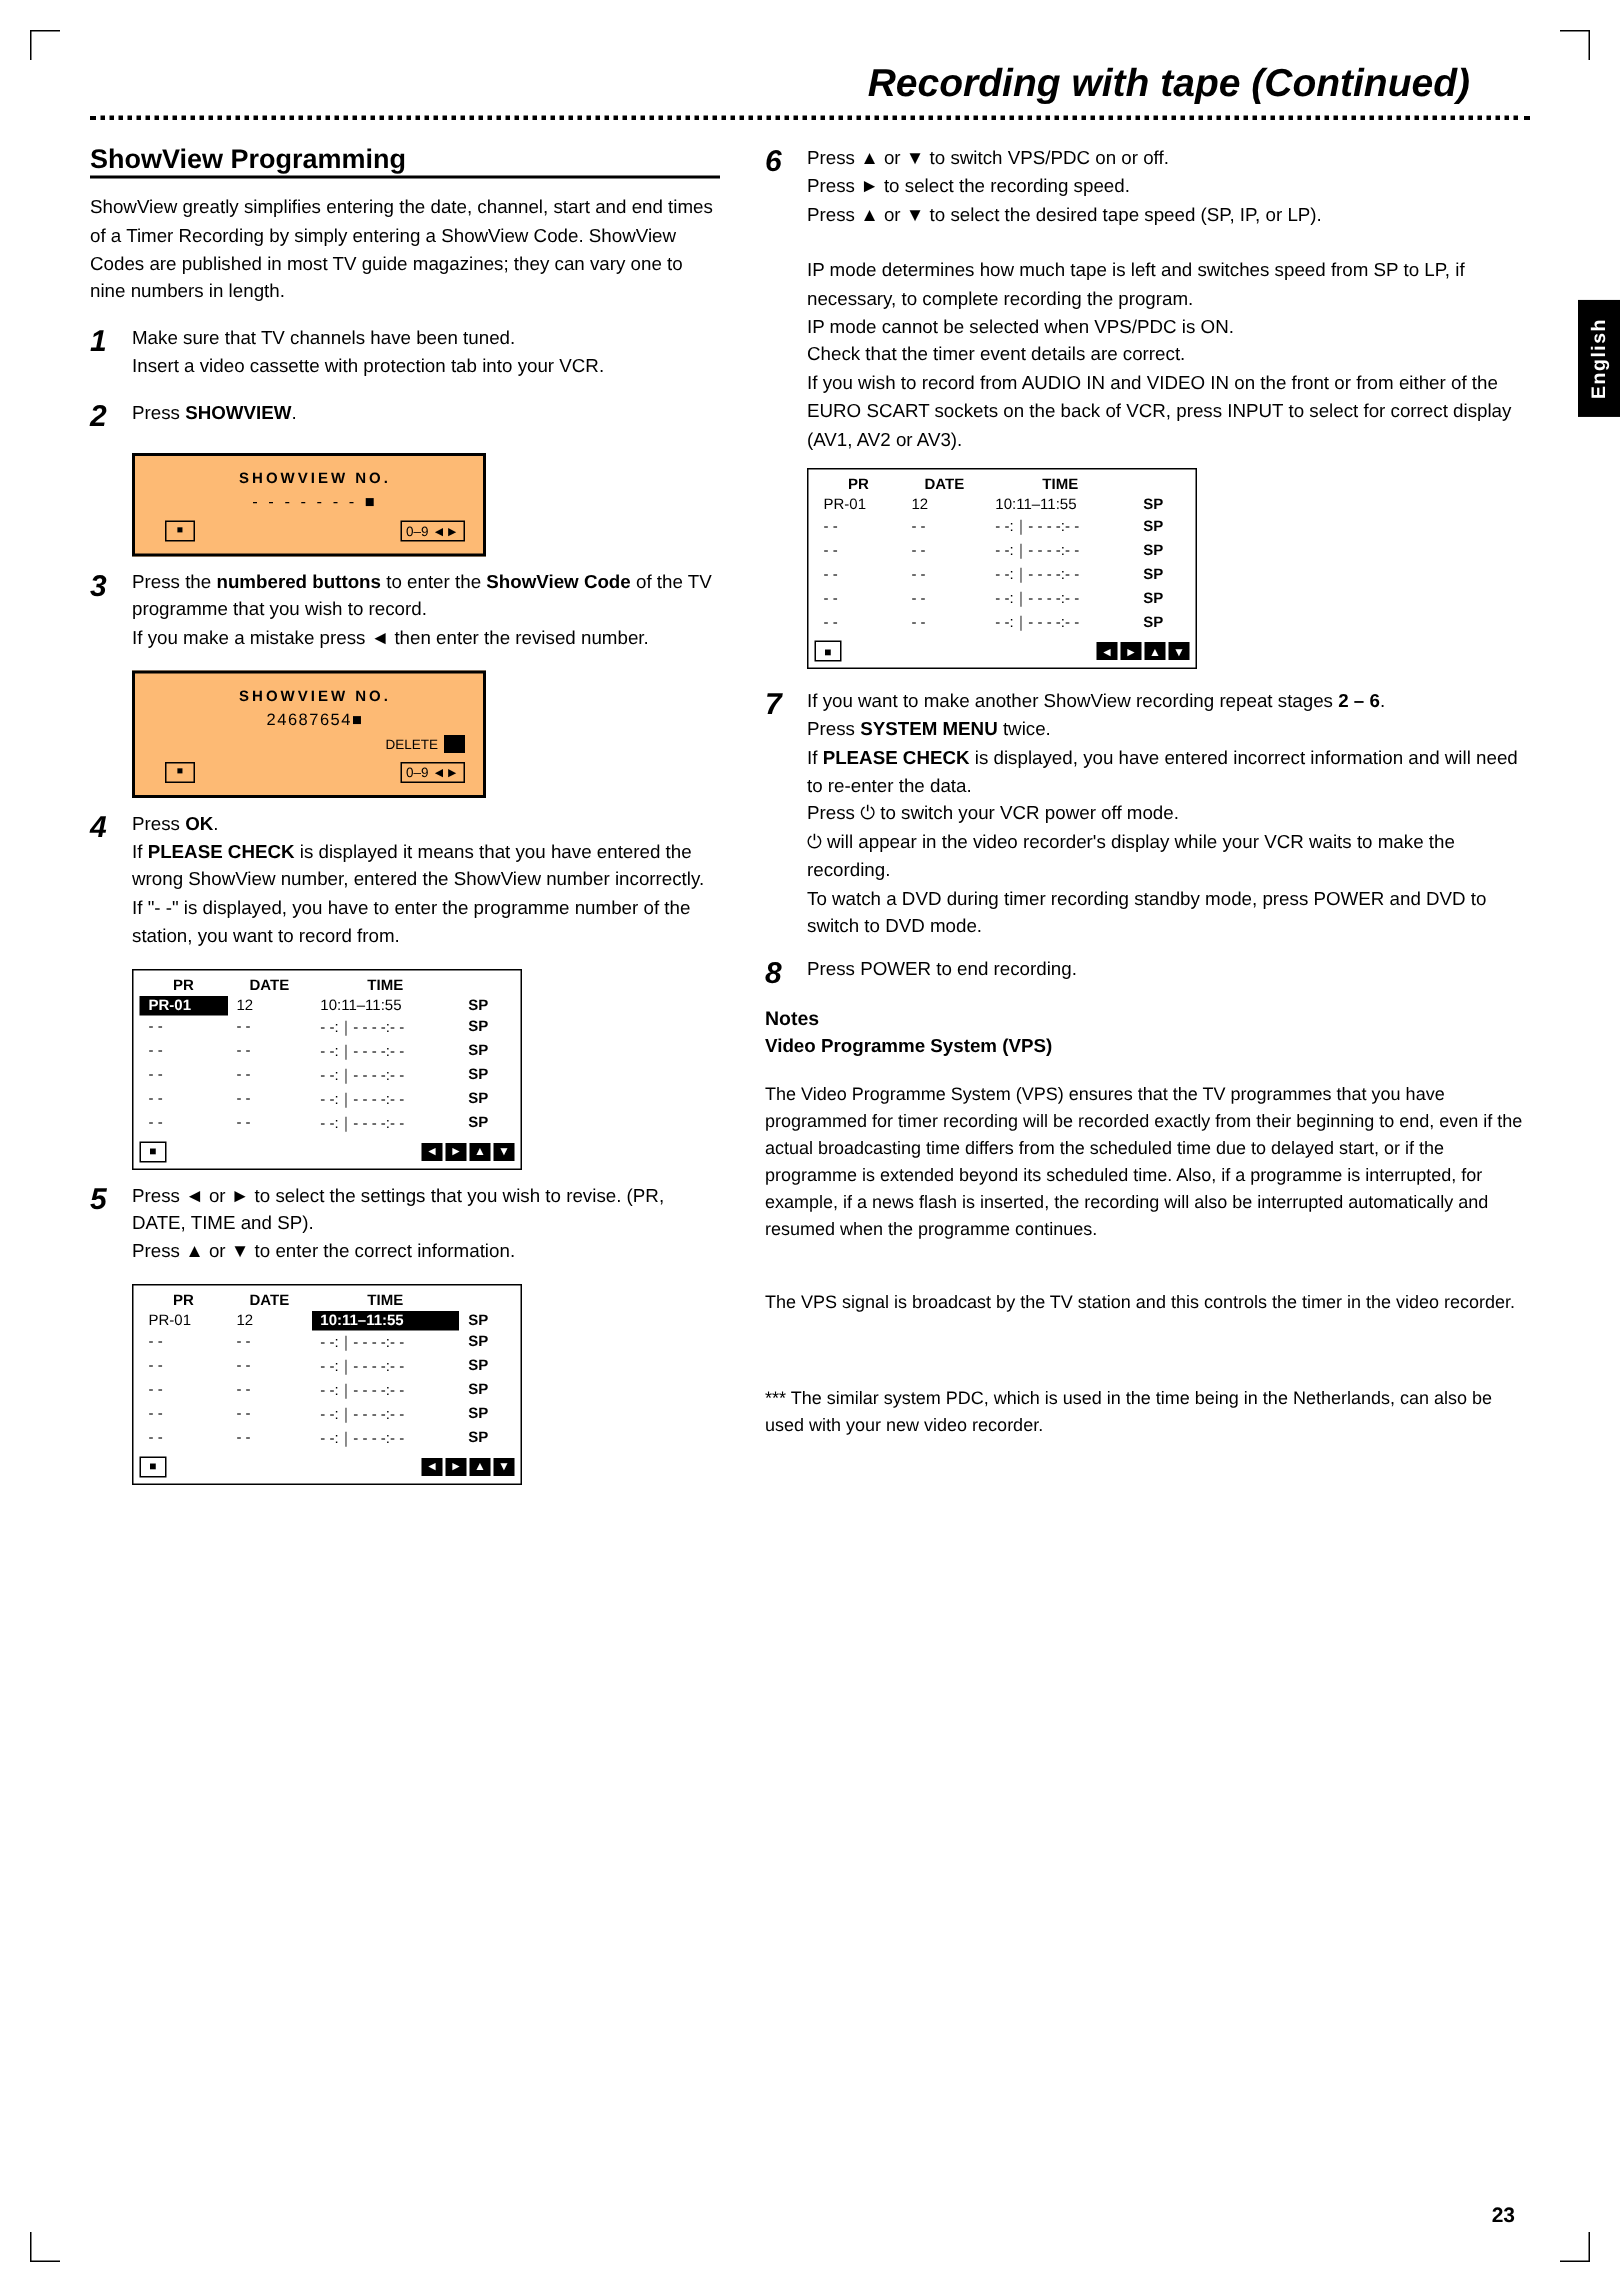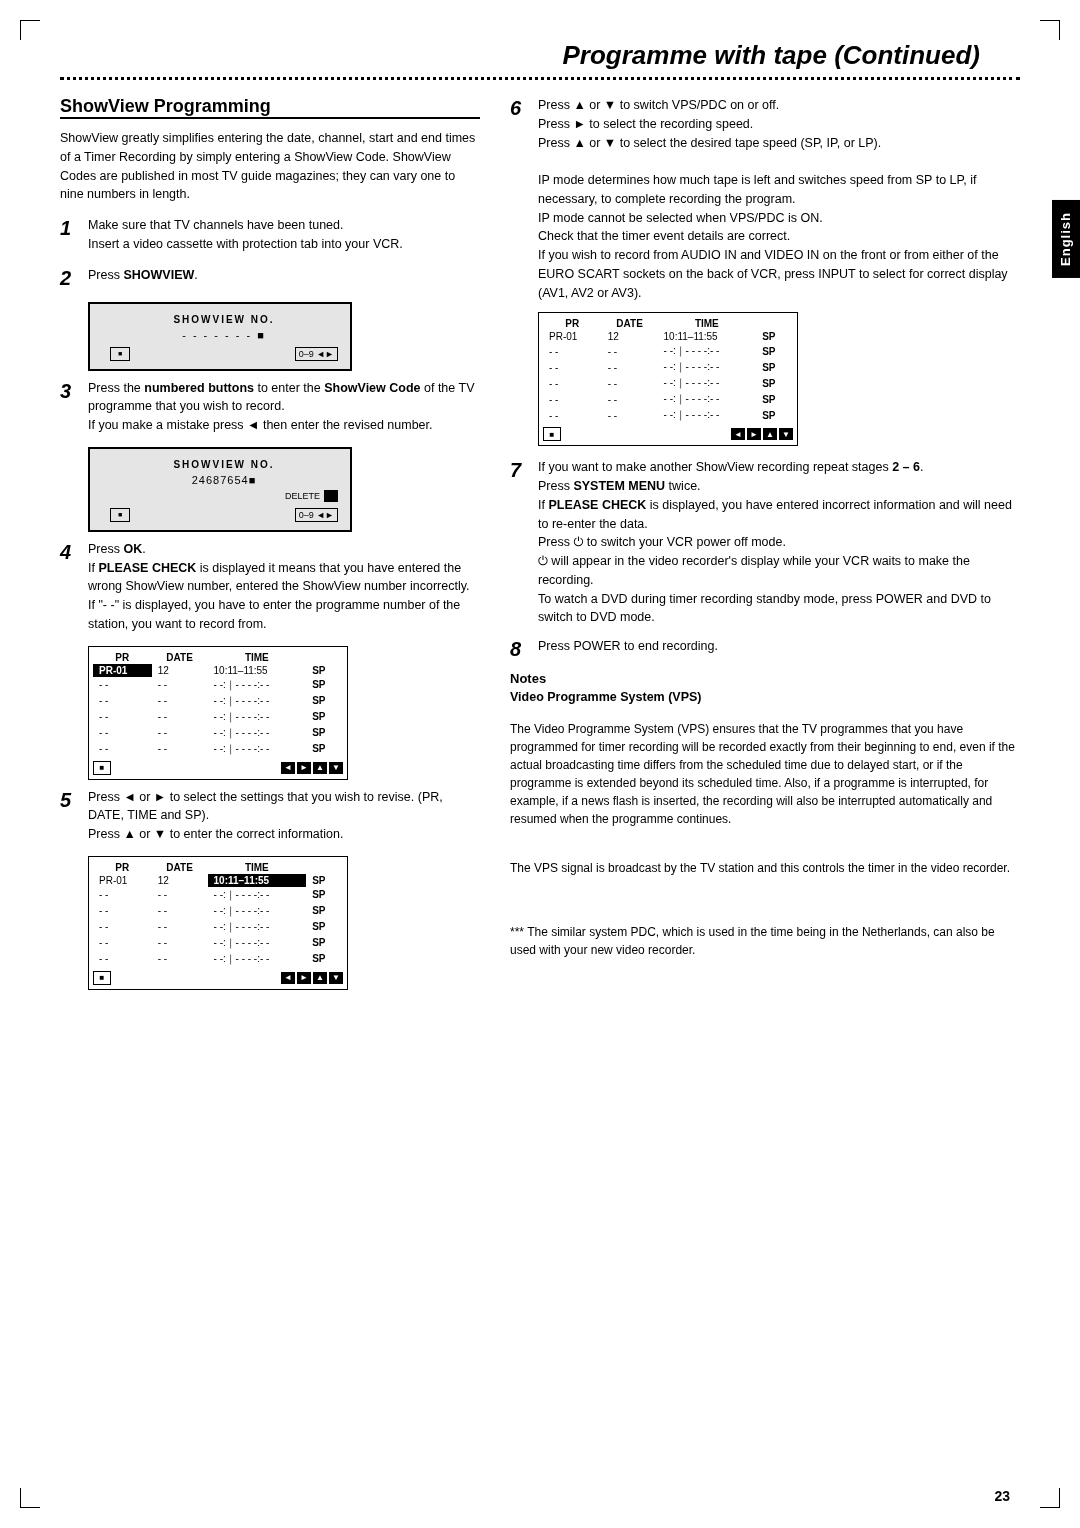--- a/index.html
+++ b/index.html
@@ -33,21 +33,21 @@
       transform: rotate(180deg);
       font-size: 13px;
       font-weight: bold;
       padding: 12px 6px;
       letter-spacing: 1px;
     }
 
     
     .page-number {
       position: absolute;
-      bottom: 24px;
+      bottom: 44px;
       right: 70px;
       font-size: 14px;
       font-weight: bold;
     }
 
     
     .page-title {
       text-align: right;
       font-size: 26px;
       font-style: italic;
@@ -116,22 +116,22 @@
 
     .step-content b {
       font-weight: bold;
     }
 
     
     .screen-mockup {
       border: 2px solid #000;
       padding: 10px 12px 8px 20px;
       margin: 8px 0 8px 28px;
-      width: 264px;
-      background: #e5e5e5;
+      width: 236px;
+      background: #fdba74;
       position: relative;
     }
 
     .screen-label {
       font-size: 10px;
       text-align: center;
       font-weight: bold;
       letter-spacing: 2px;
       margin-bottom: 4px;
     }
@@ -298,21 +298,21 @@
   <div class="corner-marks top-left-mark"></div>
   <div class="corner-marks top-right-mark"></div>
   <div class="corner-marks bottom-left-mark"></div>
   <div class="corner-marks bottom-right-mark"></div>
 
   <div class="lang-tab">
     <span>English</span>
   </div>
 
   <div class="page-title">
-    <em>Programme with tape (Continued)</em>
+    <em>Recording with tape (Continued)</em>
   </div>
 
   <hr class="dotted-divider">
 
   <div class="two-col">
 
     <div class="col-left">
 
       <div class="section-heading">ShowView Programming</div>
 

